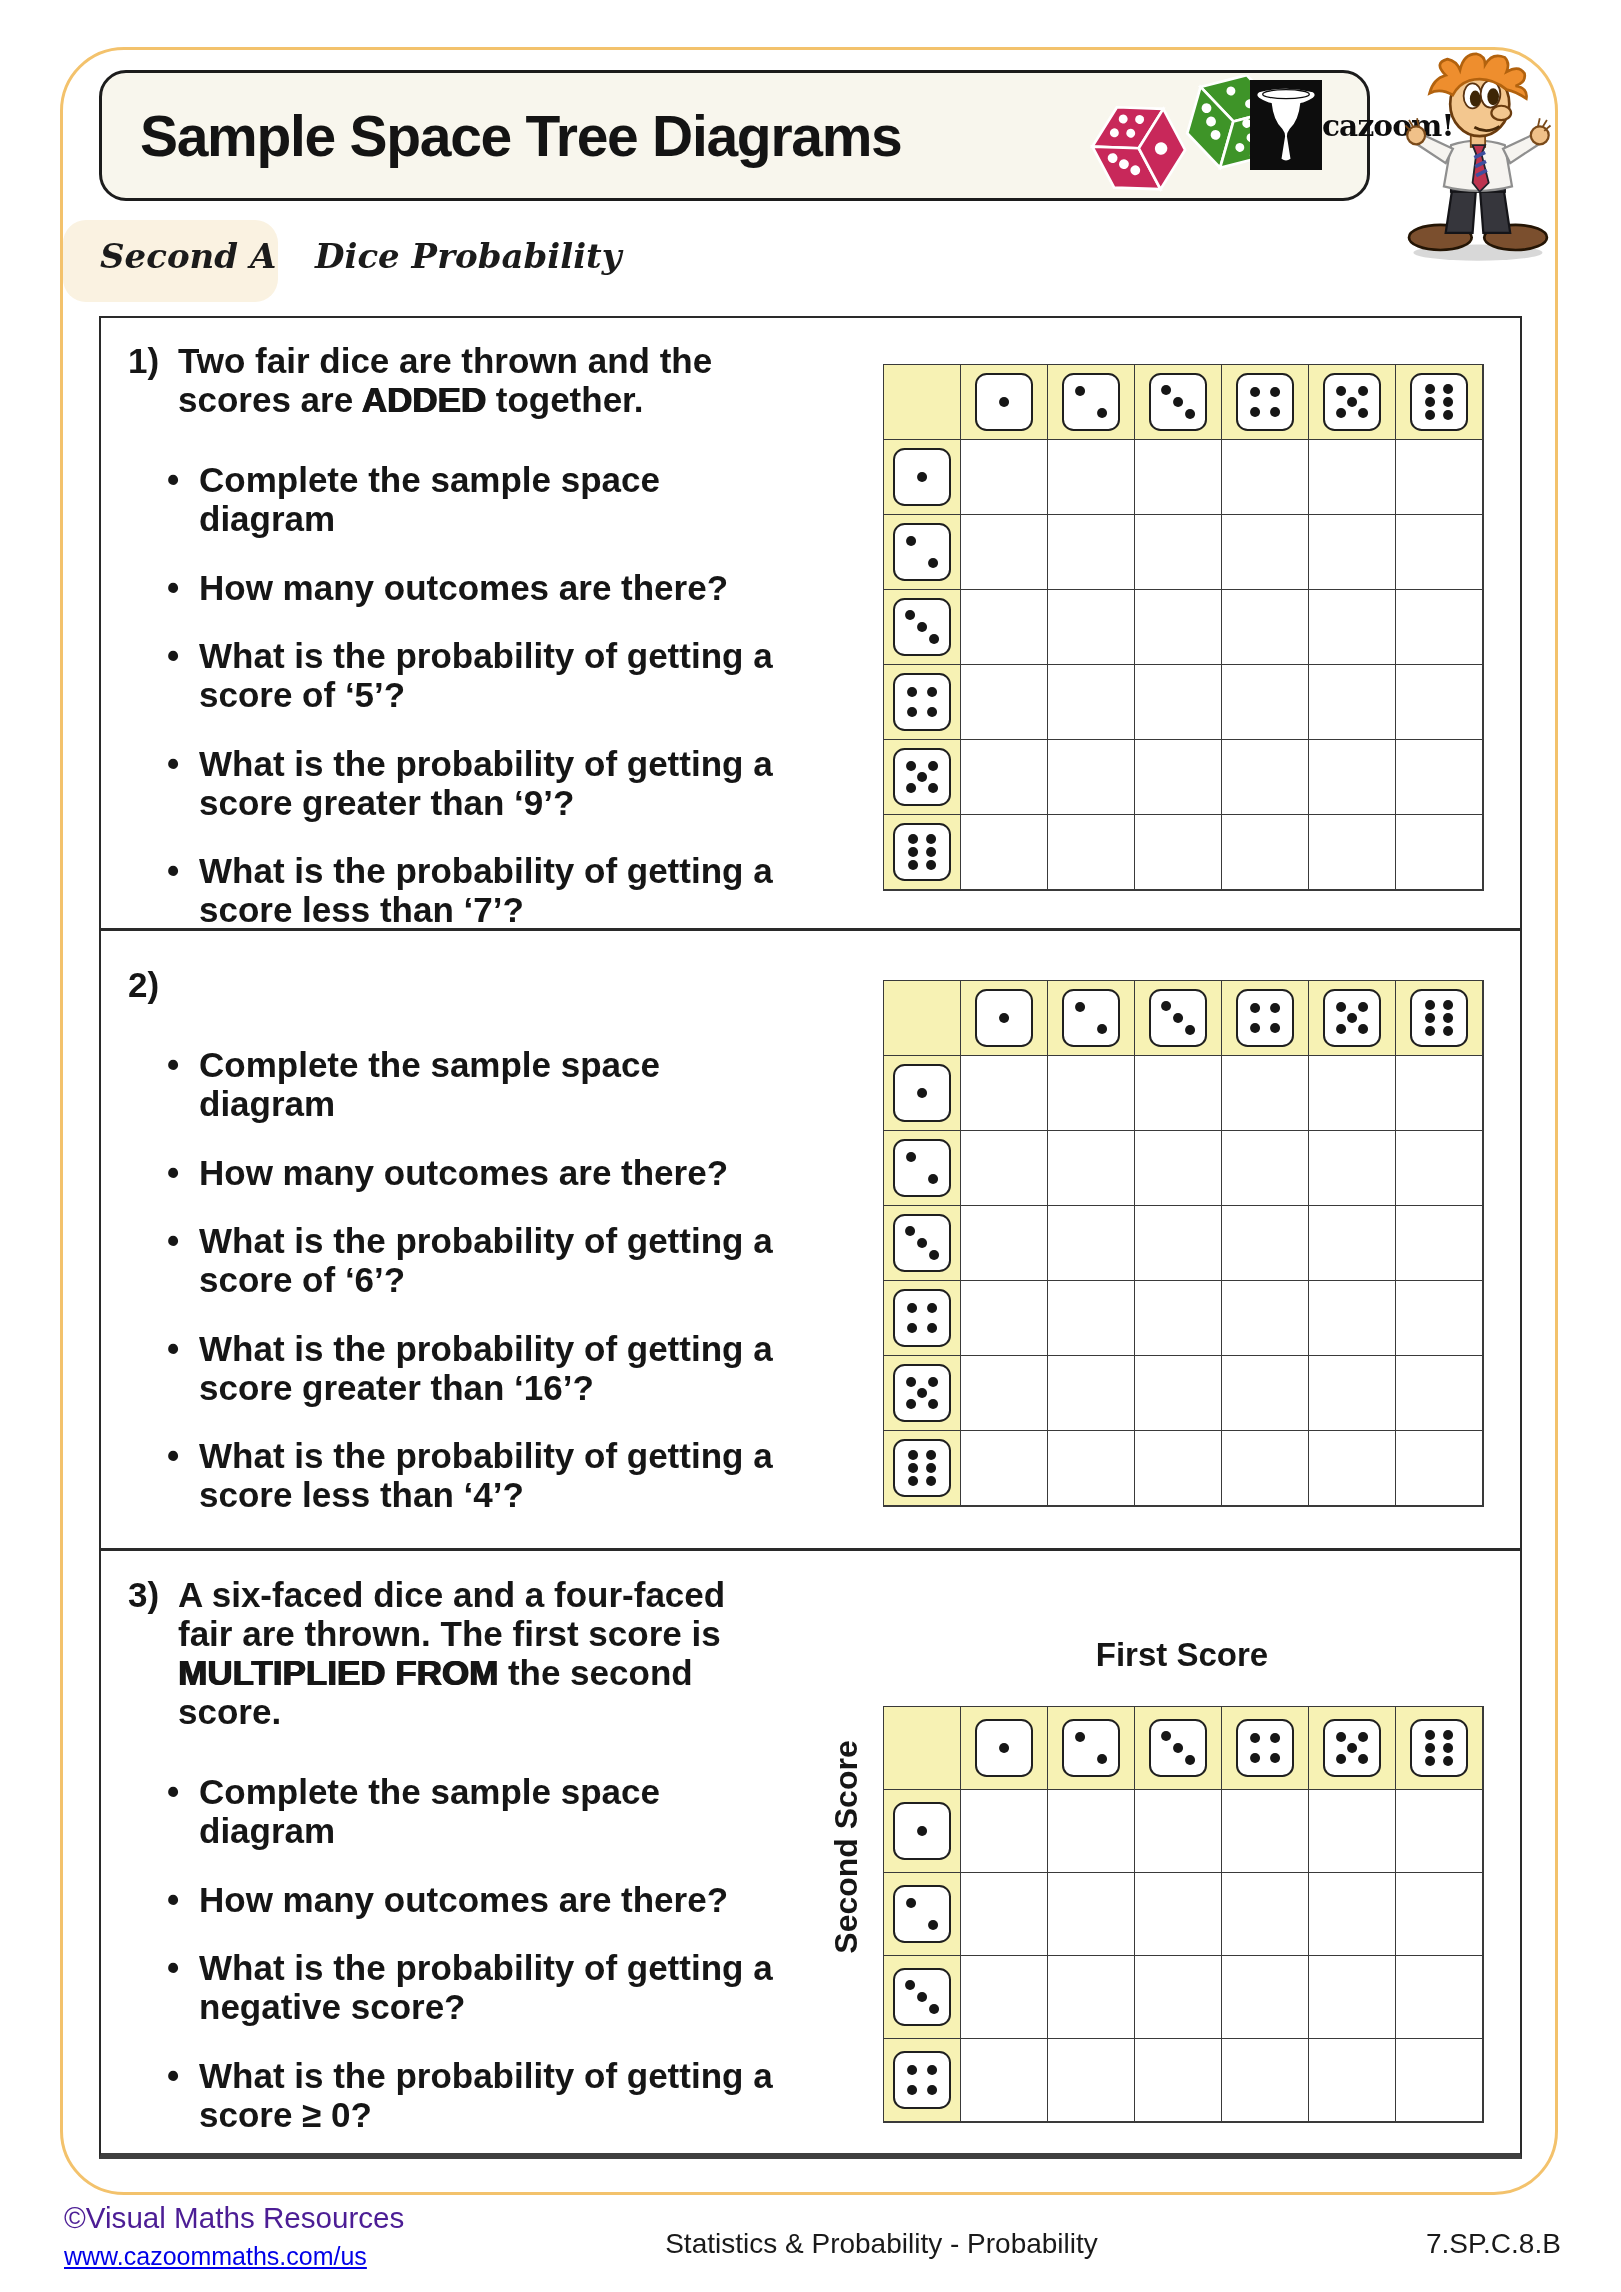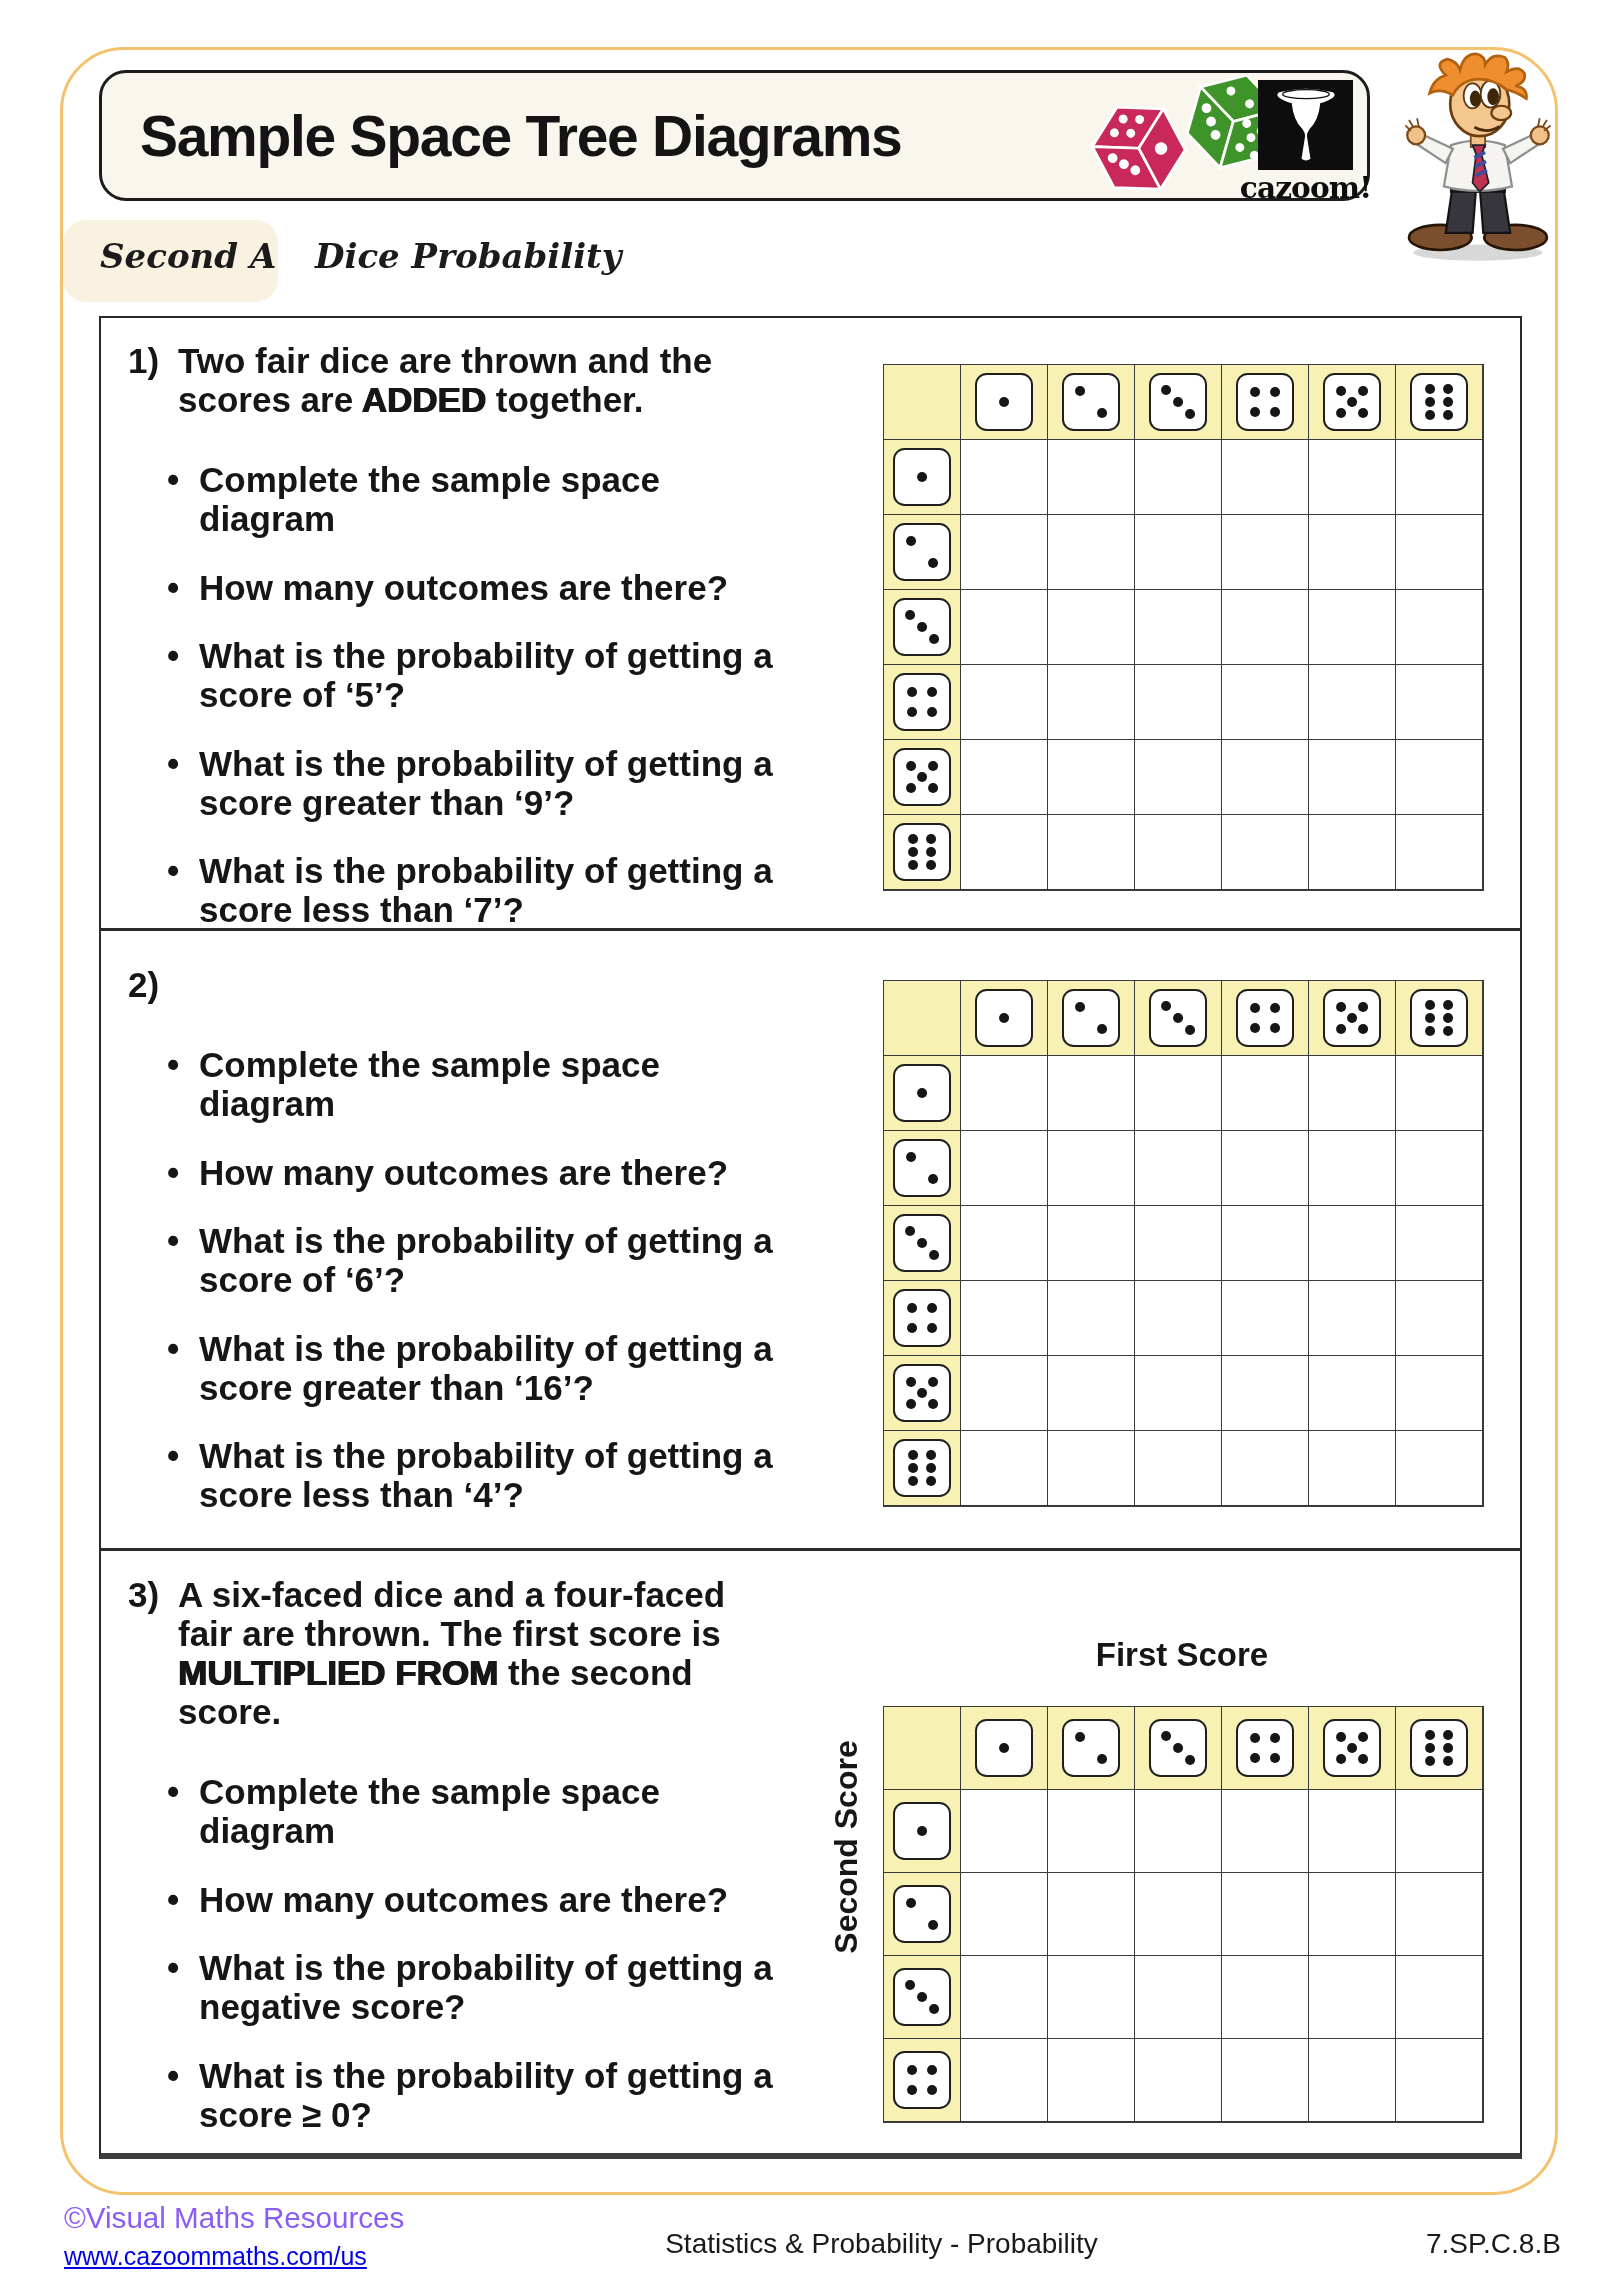--- a/index.html
+++ b/index.html
@@ -18,21 +18,21 @@
   
   .title-box{
     left:99px;top:70px;width:1265px;height:125px;
     background:#F8F6ED;border:3.6px solid #1c1c1c;border-radius:27px;
   }
   .title-text{
     left:38px;top:50%;transform:translateY(-50%);
     font-size:57px;font-weight:bold;letter-spacing:-1.3px;color:#141414;white-space:nowrap;
   }
   .title-dice{left:981px;top:1.8px;}
-  .logo{left:1148px;top:7.2px;width:111px;display:flex;flex-direction:column;align-items:center;}
+  .logo{left:1148px;top:7.2px;width:111px;display:flex;flex-direction:row;align-items:center;}
   .logo-rect{width:95px;height:90px;background:#0d0d0d;display:flex;align-items:center;justify-content:center;}
   .logo-word{
     font-family:"DejaVu Serif",serif;font-weight:bold;font-size:29.6px;color:#0d0d0d;margin-top:0px;letter-spacing:-0.9px;
   }
   .mascot{left:1399px;top:52px;}
 
   
   .badge{left:63px;top:220px;width:215px;height:82px;background:#FAF2E1;border-radius:23px;}
   .section-label{
     left:100px;top:236px;font-family:"DejaVu Serif",serif;font-style:italic;font-weight:bold;
@@ -82,21 +82,21 @@
   .axis-x{
     position:absolute;left:782px;top:1318px;width:598px;text-align:center;
     font-size:33px;font-weight:bold;color:#161616;
   }
   .axis-y{
     position:absolute;left:548px;top:1511px;width:394px;height:36px;text-align:center;
     transform:rotate(-90deg);font-size:32px;font-weight:bold;color:#161616;
   }
 
   
-  .f-credit{left:64px;top:2201px;font-size:29.6px;color:#8b5cf6;}
+  .f-credit{left:64px;top:2201px;font-size:29.6px;color:#4c1d95;}
   .f-link{left:64px;top:2242px;font-size:25px;color:#0000E8;text-decoration:underline;}
   .f-center{left:613px;top:2228px;width:537px;text-align:center;font-size:28px;color:#1a1a1a;}
   .f-right{left:1426px;top:2228px;font-size:28px;color:#1a1a1a;}
 </style>
 </head>
 <body>
 
 <div class="abs page-frame"></div>
 
 <div class="abs title-box">

